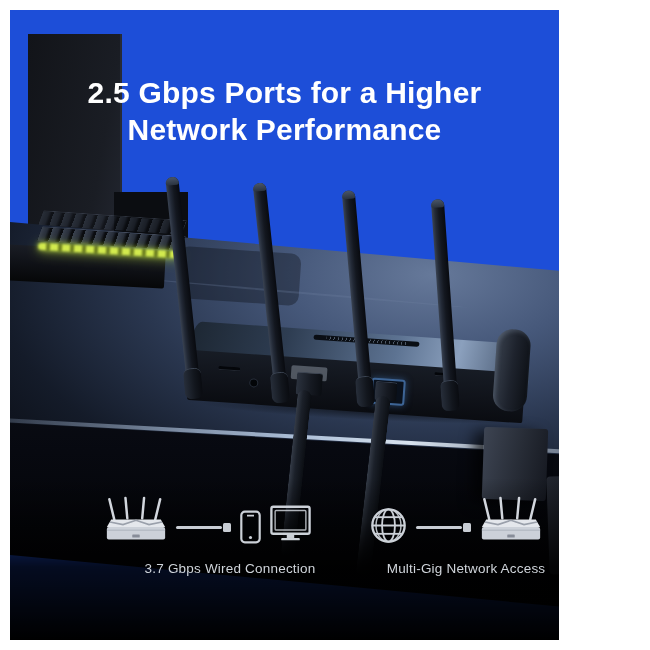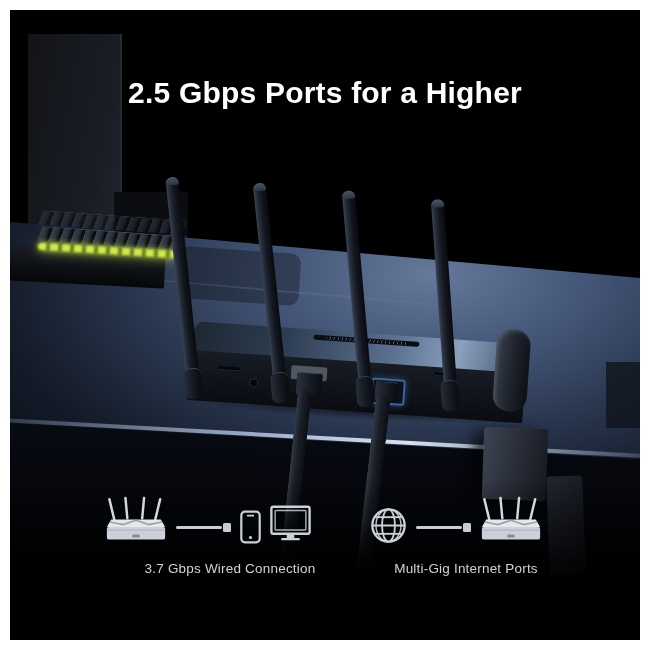--- a/index.html
+++ b/index.html
@@ -1,22 +1,22 @@
 <!DOCTYPE html>
 <html><head>
 <meta charset="utf-8">
 <style>
   html,body{margin:0;padding:0;}
   body{
     width:650px;height:650px;position:relative;background:#ffffff;
     font-family:"Liberation Sans", sans-serif;overflow:hidden;
   }
   .canvas{
-    position:absolute;left:10px;top:10px;width:630px;height:630px;
-    background:#000000;overflow:hidden;
+    position:absolute;left:10px;top:10px;width:549px;height:630px;
+    background:#1d4ed8;overflow:hidden;
   }
   
   .title{
     position:absolute;top:64px;left:0;width:100%;text-align:center;
     color:#fff;font-size:30px;font-weight:700;line-height:37px;
     letter-spacing:.2px;z-index:40;
   }
   
   .monitor{
     position:absolute;left:18px;top:24px;width:92px;height:246px;
@@ -176,20 +176,21 @@
     text-align:center;letter-spacing:.2px;z-index:30;
   }
 </style>
 </head>
 <body>
 
 <div class="canvas">
 
   <div class="title">
     <div>2.5 Gbps Ports for a Higher</div>
+    <div>Network Performance</div>
   </div>
 
   <div class="monitor"></div>
   <div class="laptop-screen"></div>
   <div class="desk"></div>
   <div class="mousepad"></div>
   <div class="desk-cable"></div>
   <div class="desk-front"></div>
   <div class="desk-edge"></div>
   <div class="desk-leg"></div>
@@ -285,16 +286,16 @@
         <path d="M36 38 L33 5" stroke="#d2d6dd" stroke-width="4" stroke-linecap="round" fill="none"></path>
         <path d="M60 38 L63 5" stroke="#d2d6dd" stroke-width="4" stroke-linecap="round" fill="none"></path>
         <path d="M81 40 L89 7" stroke="#d2d6dd" stroke-width="4" stroke-linecap="round" fill="none"></path>
         <path d="M10 40 L90 40 L97 52 L3 52 Z" fill="#e4e7ec"></path>
         <path d="M8 44 L29 48 L50 41 L71 48 L92 44" stroke="#9aa0ab" stroke-width="2.5" fill="none"></path>
         <rect x="3" y="52" width="94" height="20" rx="3" fill="#ccd1d9"></rect>
         <line x1="3" y1="57" x2="97" y2="57" stroke="#9aa0ac" stroke-width="1"></line>
         <rect x="44" y="64" width="12" height="5" rx="1" fill="#878d99"></rect>
       </svg>
     </div>
-    <div class="feature-label" style="left:336px;width:240px;">Multi-Gig Internet Ports</div>
+    <div class="feature-label" style="left:336px;width:240px;">Multi-Gig Network Access</div>
 
   </div>
 </div>
 
 </body></html>

